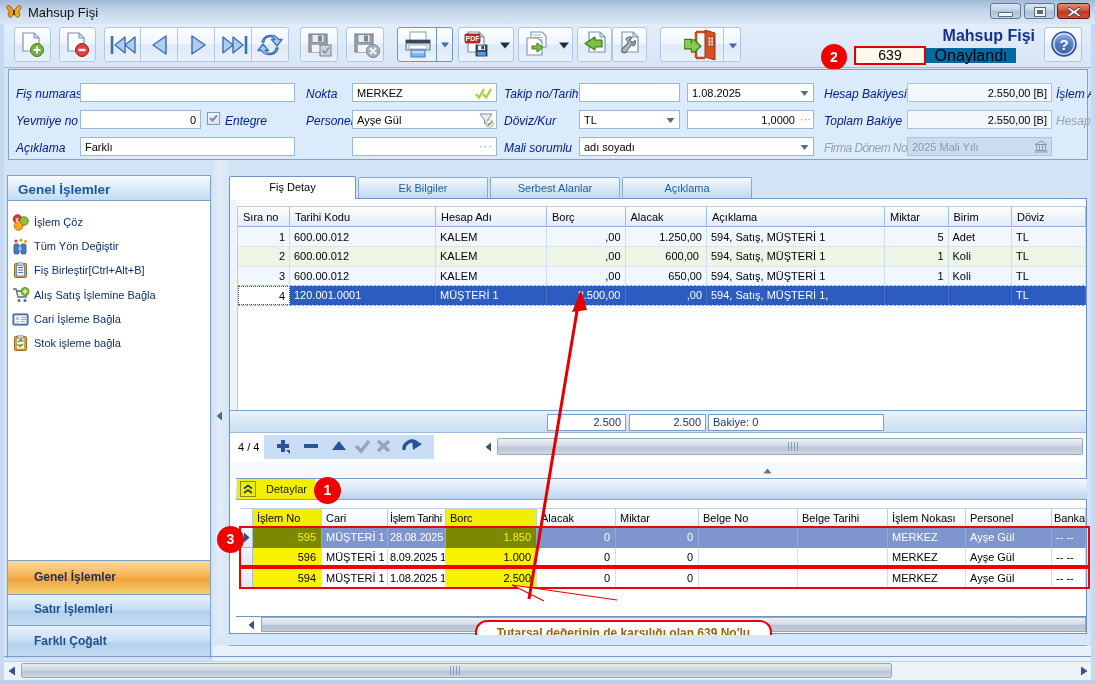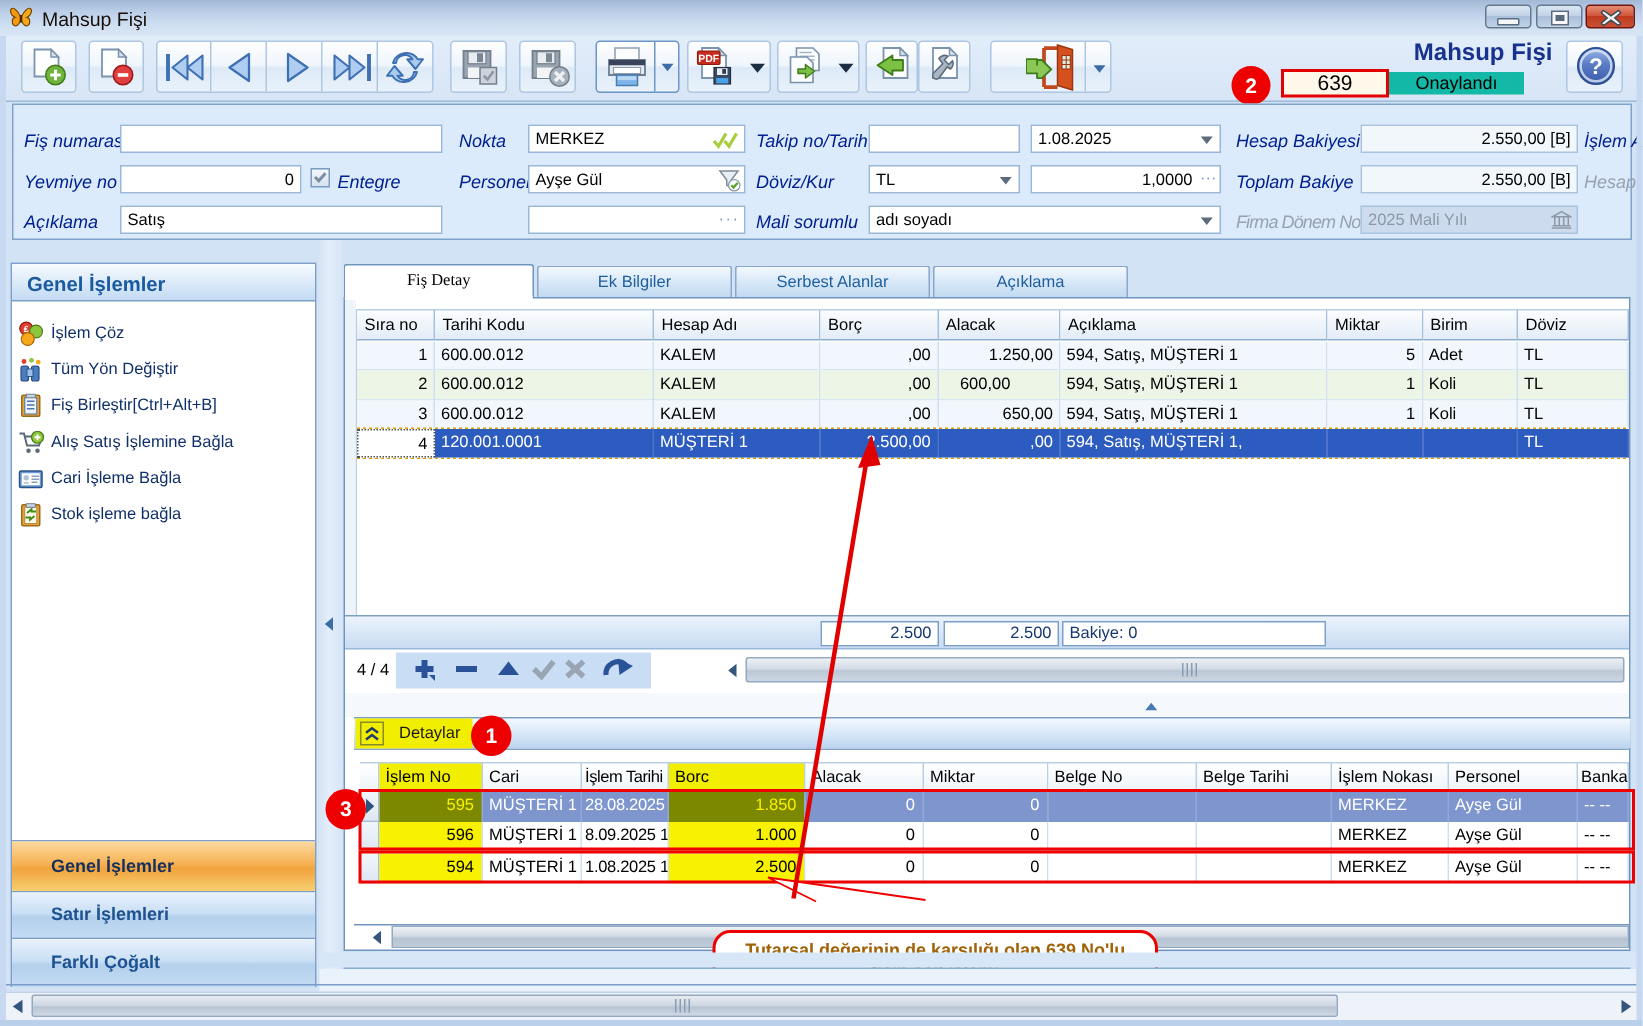--- a/index.html
+++ b/index.html
@@ -161,21 +161,21 @@
   <path d="M24 11 L29.5 11 M24 14 L29.5 14 M26.8 8 L26.8 17" stroke="#9c3410" stroke-width="0.7"></path>
   <path d="M8 12.5 L8 9 L1 9 L1 18 L8 18 L8 21 L11 21 L17 15.5 L11 9.5 L8 9.5 Z" fill="#8bc756" stroke="#3e7c18" stroke-width="1.2" stroke-linejoin="round" transform="translate(-1,1) scale(1.05)"></path>
 </svg>
 <svg class="ico" style="left:728px;top:42px" width="10" height="8" viewBox="0 0 10 8">
     <path d="M1 1.5 L9 1.5 L5 6.5 Z" fill="#3c6ba8"></path>
   </svg>
 
 <div class="abs" style="left:835px;top:27px;width:200px;text-align:right;font-size:16px;font-weight:bold;color:#16328e;">Mahsup Fişi</div>
 <div class="abs" style="left:832px;top:50px;width:90px;"></div>
 <div class="abs" style="left:854px;top:46px;width:72px;height:19px;background:#fdf8ea;border:2px solid #e30000;font-size:14px;color:#000;text-align:center;line-height:15px;">639</div>
-<div class="abs" style="left:926px;top:48px;width:90px;height:15px;background:#14b8a6;font-size:12px;color:#000;text-align:center;line-height:15px;">Onaylandı</div>
+<div class="abs" style="left:926px;top:48px;width:90px;height:15px;background:#0369a1;font-size:16px;color:#000;text-align:center;line-height:15px;">Onaylandı</div>
 <div class="abs" style="left:821px;top:44px;width:26px;height:26px;border-radius:50%;background:#ee0000;color:#fff;font-size:14px;font-weight:bold;text-align:center;line-height:26px;">2</div>
 <div class="tbtn" style="left:1044px;width:38px;"></div>
 <svg class="ico" style="left:1050px;top:30px" width="28" height="28" viewBox="0 0 28 28">
   <defs>
       <linearGradient id="hg" x1="0" y1="0" x2="0" y2="1">
     <stop offset="0" stop-color="#9db8e6"></stop>
         <stop offset="0.45" stop-color="#5a7cc6"></stop>
         <stop offset="1" stop-color="#3a5aa8"></stop>
   </linearGradient>
     </defs>
@@ -190,21 +190,21 @@
 <div class="inp" style="left:80px;top:83px;width:215px;height:19px;"></div>
 <div class="lbl" style="left:16px;top:114px;">Yevmiye no</div>
 <div class="inp" style="left:80px;top:110px;width:121px;height:19px;text-align:right;padding:3px 4px 0 0;">0</div>
 <div class="abs" style="left:207px;top:112px;width:13px;height:13px;background:linear-gradient(#f4f8fc,#d6e2ef);border:1px solid #7a9cc2;">
   <svg width="11" height="11" viewBox="0 0 11 11" style="position:absolute;left:0px;top:0px;">
       <path d="M2 5 L4.5 7.5 L9 2.5" stroke="#7b8ea4" stroke-width="2" fill="none"></path>
     </svg>
 </div>
 <div class="lbl" style="left:225px;top:114px;">Entegre</div>
 <div class="lbl" style="left:16px;top:141px;">Açıklama</div>
-<div class="inp" style="left:80px;top:137px;width:215px;height:19px;padding:3px 0 0 4px;">Satış</div>
+<div class="inp" style="left:80px;top:137px;width:215px;height:19px;padding:3px 0 0 4px;">Farklı</div>
 
 <div class="lbl" style="left:306px;top:87px;">Nokta</div>
 <div class="inp" style="left:352px;top:83px;width:145px;height:19px;padding:3px 0 0 4px;">MERKEZ
   <svg width="22" height="15" viewBox="0 0 22 15" style="position:absolute;right:2px;top:2px;">
       <path d="M4 8 L7 11.5 L12 3" stroke="#a9cd3f" stroke-width="2.2" fill="none"></path>
       <path d="M11 8 L14 11.5 L19 3" stroke="#a9cd3f" stroke-width="2.2" fill="none"></path>
     </svg>
 </div>
 <div class="lbl" style="left:306px;top:114px;">Personel</div>
 <div class="inp" style="left:352px;top:110px;width:145px;height:19px;padding:3px 0 0 4px;">Ayşe Gül
@@ -330,21 +330,21 @@
 
 <svg class="abs" style="left:216px;top:411px" width="7" height="10" viewBox="0 0 7 10">
     <path d="M6 0.5 L6 9.5 L0.5 5 Z" fill="#3a6ea5"></path>
   </svg>
 
 <div class="abs" style="left:358px;top:177px;width:130px;height:21px;background:linear-gradient(#f4f9fe,#d8e8f8 50%,#c2daf1);border:1px solid #8aa8cc;border-bottom:none;border-radius:2px 2px 0 0;color:#1d5f9e;text-align:center;line-height:20px;">Ek Bilgiler</div>
 <div class="abs" style="left:490px;top:177px;width:130px;height:21px;background:linear-gradient(#f4f9fe,#d8e8f8 50%,#c2daf1);border:1px solid #8aa8cc;border-bottom:none;border-radius:2px 2px 0 0;color:#1d5f9e;text-align:center;line-height:20px;">Serbest Alanlar</div>
 <div class="abs" style="left:622px;top:177px;width:130px;height:21px;background:linear-gradient(#f4f9fe,#d8e8f8 50%,#c2daf1);border:1px solid #8aa8cc;border-bottom:none;border-radius:2px 2px 0 0;color:#1d5f9e;text-align:center;line-height:20px;">Açıklama</div>
 
 <div class="abs" style="left:229px;top:198px;width:858px;height:436px;background:#fff;border:1px solid #6e94c0;"></div>
-<div class="abs" style="left:229px;top:176px;width:127px;height:23px;background:#fff;border:1px solid #6e94c0;border-bottom:none;border-radius:2px 2px 0 0;color:#000;text-align:center;line-height:21px;font-family:Liberation Serif, serif;">Fiş Detay</div>
+<div class="abs" style="left:229px;top:176px;width:127px;height:23px;background:#fff;border:1px solid #6e94c0;border-bottom:none;border-radius:2px 2px 0 0;color:#000;text-align:center;line-height:21px;">Fiş Detay</div>
 <div class="abs" style="left:230px;top:197px;width:125px;height:3px;background:#fff;"></div>
 
 <div id="maingrid">
 <div class="abs" style="left:237px;top:206px;width:1px;height:227px;background:#b9cfe6;"></div>
 <div class="grid-cell" style="left:238px;top:206px;width:52px;height:21px;background:linear-gradient(#fcfdfe,#e2ecf7);border-right:1px solid #a3bfde;border-bottom:1px solid #8fadd0;border-top:1px solid #b9cfe6;line-height:20px;padding-left:5px;">Sıra no</div>
 <div class="grid-cell" style="left:290px;top:206px;width:146px;height:21px;background:linear-gradient(#fcfdfe,#e2ecf7);border-right:1px solid #a3bfde;border-bottom:1px solid #8fadd0;border-top:1px solid #b9cfe6;line-height:20px;padding-left:5px;">Tarihi Kodu</div>
 <div class="grid-cell" style="left:436px;top:206px;width:111px;height:21px;background:linear-gradient(#fcfdfe,#e2ecf7);border-right:1px solid #a3bfde;border-bottom:1px solid #8fadd0;border-top:1px solid #b9cfe6;line-height:20px;padding-left:5px;">Hesap Adı</div>
 <div class="grid-cell" style="left:547px;top:206px;width:78.5px;height:21px;background:linear-gradient(#fcfdfe,#e2ecf7);border-right:1px solid #a3bfde;border-bottom:1px solid #8fadd0;border-top:1px solid #b9cfe6;line-height:20px;padding-left:5px;">Borç</div>
 <div class="grid-cell" style="left:625.5px;top:206px;width:81.5px;height:21px;background:linear-gradient(#fcfdfe,#e2ecf7);border-right:1px solid #a3bfde;border-bottom:1px solid #8fadd0;border-top:1px solid #b9cfe6;line-height:20px;padding-left:5px;">Alacak</div>
 <div class="grid-cell" style="left:707px;top:206px;width:178px;height:21px;background:linear-gradient(#fcfdfe,#e2ecf7);border-right:1px solid #a3bfde;border-bottom:1px solid #8fadd0;border-top:1px solid #b9cfe6;line-height:20px;padding-left:5px;">Açıklama</div>
@@ -357,21 +357,21 @@
 <div class="grid-cell" style="left:547px;top:228px;width:78.5px;height:19.4px;background:#f2f7fd;border-right:1px solid #cfdfef;border-bottom:1px solid #d8e6f3;line-height:18px;padding-right:4px;text-align:right;">,00</div>
 <div class="grid-cell" style="left:625.5px;top:228px;width:81.5px;height:19.4px;background:#f2f7fd;border-right:1px solid #cfdfef;border-bottom:1px solid #d8e6f3;line-height:18px;padding-right:4px;text-align:right;">1.250,00</div>
 <div class="grid-cell" style="left:707px;top:228px;width:178px;height:19.4px;background:#f2f7fd;border-right:1px solid #cfdfef;border-bottom:1px solid #d8e6f3;line-height:18px;padding-left:4px;">594, Satış, MÜŞTERİ 1</div>
 <div class="grid-cell" style="left:885px;top:228px;width:63.5px;height:19.4px;background:#f2f7fd;border-right:1px solid #cfdfef;border-bottom:1px solid #d8e6f3;line-height:18px;padding-right:4px;text-align:right;">5</div>
 <div class="grid-cell" style="left:948.5px;top:228px;width:63.5px;height:19.4px;background:#f2f7fd;border-right:1px solid #cfdfef;border-bottom:1px solid #d8e6f3;line-height:18px;padding-left:4px;">Adet</div>
 <div class="grid-cell" style="left:1012px;top:228px;width:74px;height:19.4px;background:#f2f7fd;border-right:1px solid #cfdfef;border-bottom:1px solid #d8e6f3;line-height:18px;padding-left:4px;">TL</div>
 <div class="grid-cell" style="left:238px;top:247.4px;width:52px;height:19.4px;background:#edf5e6;border-right:1px solid #cfdfef;border-bottom:1px solid #d8e6f3;line-height:18px;padding-right:4px;text-align:right;">2</div>
 <div class="grid-cell" style="left:290px;top:247.4px;width:146px;height:19.4px;background:#edf5e6;border-right:1px solid #cfdfef;border-bottom:1px solid #d8e6f3;line-height:18px;padding-left:4px;">600.00.012</div>
 <div class="grid-cell" style="left:436px;top:247.4px;width:111px;height:19.4px;background:#edf5e6;border-right:1px solid #cfdfef;border-bottom:1px solid #d8e6f3;line-height:18px;padding-left:4px;">KALEM</div>
 <div class="grid-cell" style="left:547px;top:247.4px;width:78.5px;height:19.4px;background:#edf5e6;border-right:1px solid #cfdfef;border-bottom:1px solid #d8e6f3;line-height:18px;padding-right:4px;text-align:right;">,00</div>
-<div class="grid-cell" style="left:625.5px;top:247.4px;width:81.5px;height:19.4px;background:#edf5e6;border-right:1px solid #cfdfef;border-bottom:1px solid #d8e6f3;line-height:18px;padding-right:18px;text-align:center;">600,00</div>
+<div class="grid-cell" style="left:625.5px;top:247.4px;width:81.5px;height:19.4px;background:#edf5e6;border-right:1px solid #cfdfef;border-bottom:1px solid #d8e6f3;line-height:18px;padding-right:7px;text-align:right;">600,00</div>
 <div class="grid-cell" style="left:707px;top:247.4px;width:178px;height:19.4px;background:#edf5e6;border-right:1px solid #cfdfef;border-bottom:1px solid #d8e6f3;line-height:18px;padding-left:4px;">594, Satış, MÜŞTERİ 1</div>
 <div class="grid-cell" style="left:885px;top:247.4px;width:63.5px;height:19.4px;background:#edf5e6;border-right:1px solid #cfdfef;border-bottom:1px solid #d8e6f3;line-height:18px;padding-right:4px;text-align:right;">1</div>
 <div class="grid-cell" style="left:948.5px;top:247.4px;width:63.5px;height:19.4px;background:#edf5e6;border-right:1px solid #cfdfef;border-bottom:1px solid #d8e6f3;line-height:18px;padding-left:4px;">Koli</div>
 <div class="grid-cell" style="left:1012px;top:247.4px;width:74px;height:19.4px;background:#edf5e6;border-right:1px solid #cfdfef;border-bottom:1px solid #d8e6f3;line-height:18px;padding-left:4px;">TL</div>
 <div class="grid-cell" style="left:238px;top:266.8px;width:52px;height:19.4px;background:#f2f7fd;border-right:1px solid #cfdfef;border-bottom:1px solid #d8e6f3;line-height:18px;padding-right:4px;text-align:right;">3</div>
 <div class="grid-cell" style="left:290px;top:266.8px;width:146px;height:19.4px;background:#f2f7fd;border-right:1px solid #cfdfef;border-bottom:1px solid #d8e6f3;line-height:18px;padding-left:4px;">600.00.012</div>
 <div class="grid-cell" style="left:436px;top:266.8px;width:111px;height:19.4px;background:#f2f7fd;border-right:1px solid #cfdfef;border-bottom:1px solid #d8e6f3;line-height:18px;padding-left:4px;">KALEM</div>
 <div class="grid-cell" style="left:547px;top:266.8px;width:78.5px;height:19.4px;background:#f2f7fd;border-right:1px solid #cfdfef;border-bottom:1px solid #d8e6f3;line-height:18px;padding-right:4px;text-align:right;">,00</div>
 <div class="grid-cell" style="left:625.5px;top:266.8px;width:81.5px;height:19.4px;background:#f2f7fd;border-right:1px solid #cfdfef;border-bottom:1px solid #d8e6f3;line-height:18px;padding-right:4px;text-align:right;">650,00</div>
 <div class="grid-cell" style="left:707px;top:266.8px;width:178px;height:19.4px;background:#f2f7fd;border-right:1px solid #cfdfef;border-bottom:1px solid #d8e6f3;line-height:18px;padding-left:4px;">594, Satış, MÜŞTERİ 1</div>

